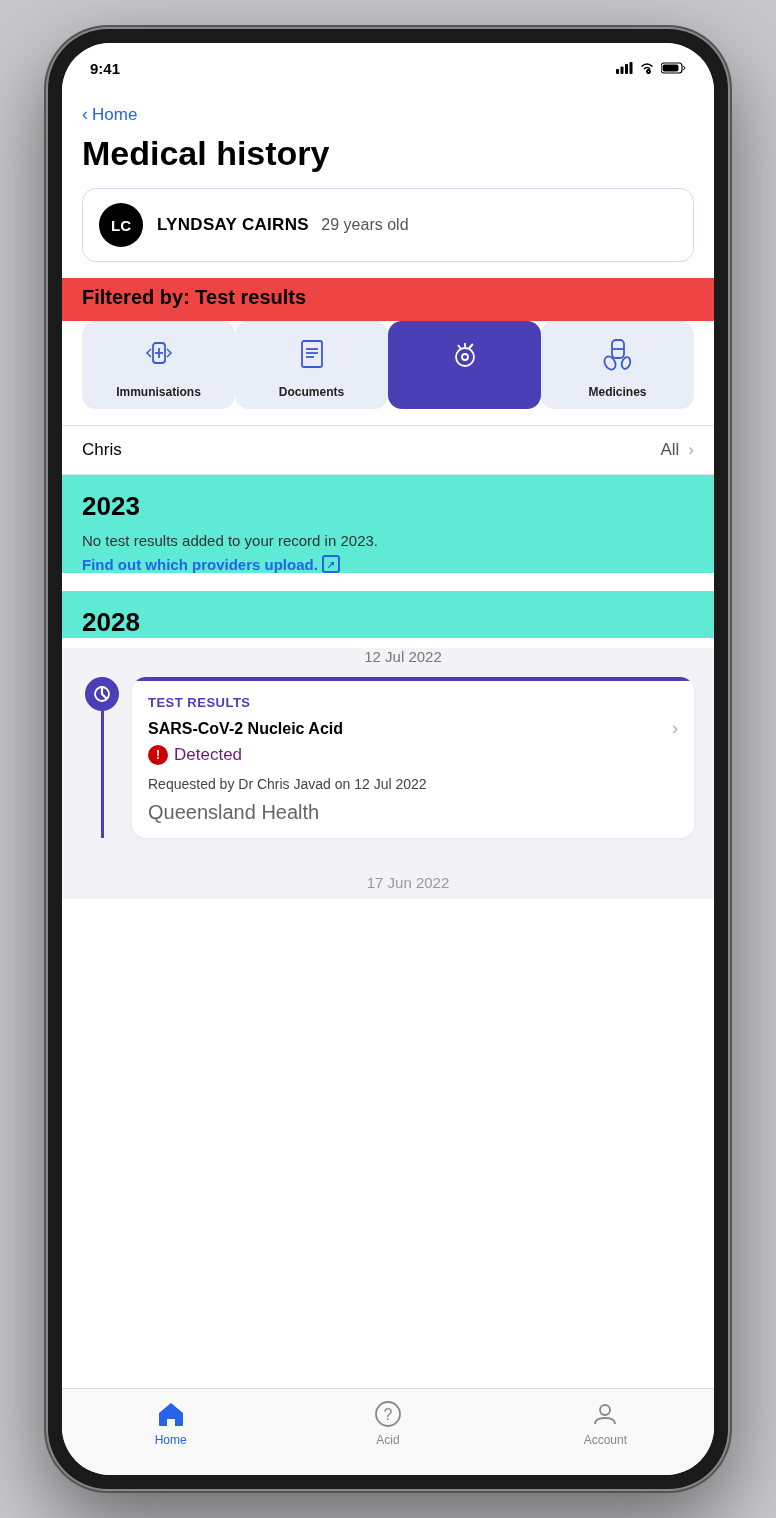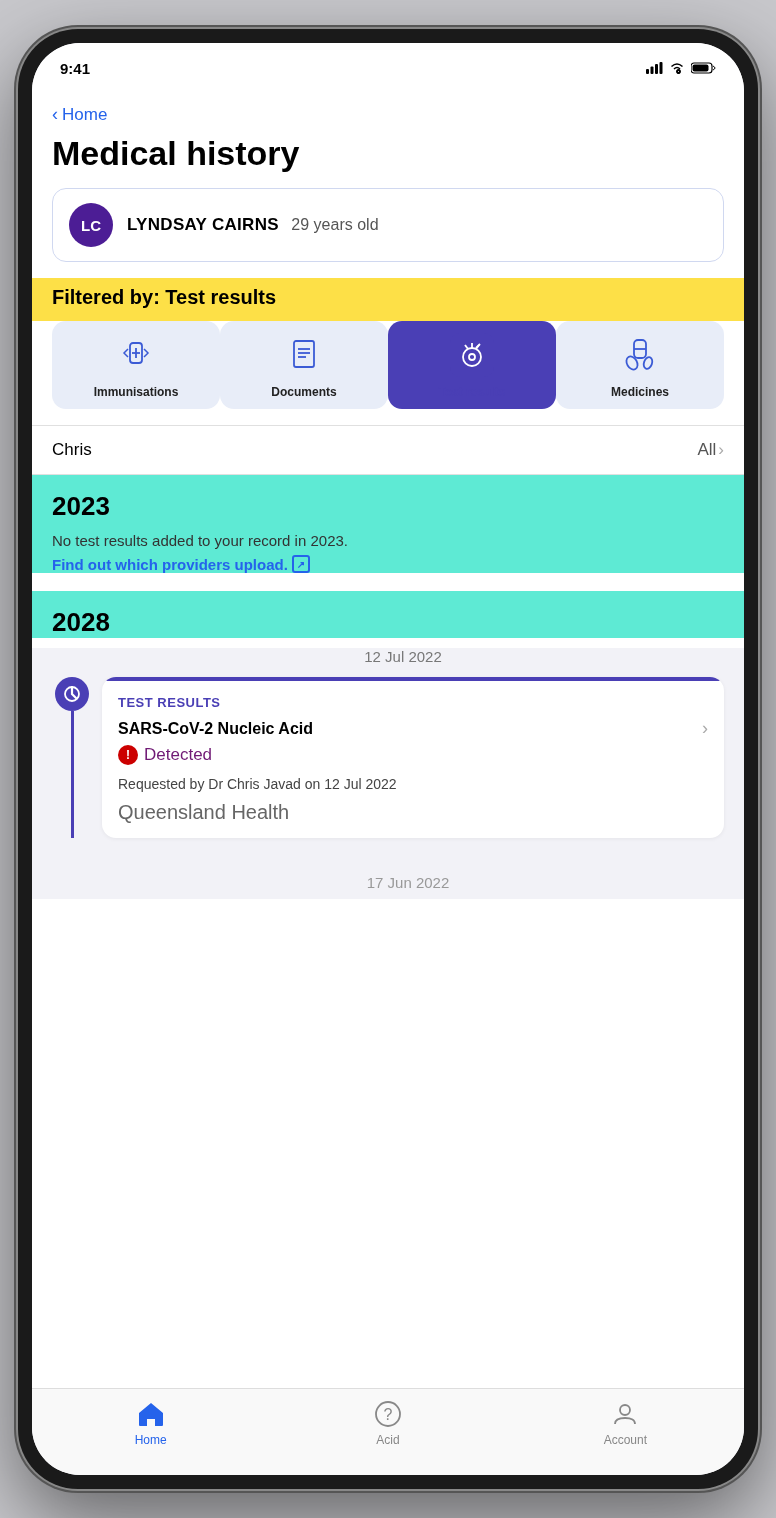--- a/index.html
+++ b/index.html
@@ -7,21 +7,21 @@
     body {
       width: 776px;
       height: 1518px;
       background: #c8c8cc;
       display: flex;
       align-items: center;
       justify-content: center;
       font-family: -apple-system, BlinkMacSystemFont, 'Helvetica Neue', Arial, sans-serif;
     }
     .phone-frame {
-      width: 740px;
+      width: 680px;
       height: 1460px;
       background: #1a1a1a;
       border-radius: 60px;
       padding: 14px;
       box-shadow: 0 0 0 2px #888, 0 0 0 4px #555, 0 30px 80px rgba(0,0,0,0.5);
       position: relative;
     }
     .phone-screen {
       width: 100%;
       height: 100%;
@@ -95,21 +95,21 @@
       border-radius: 14px;
       padding: 14px 16px;
       display: flex;
       align-items: center;
       gap: 14px;
       background: #fff;
     }
     .patient-avatar {
       width: 44px;
       height: 44px;
-      background: #4c1d95;
+      background: #000000;
       border-radius: 50%;
       display: flex;
       align-items: center;
       justify-content: center;
       color: #fff;
       font-size: 15px;
       font-weight: 700;
       flex-shrink: 0;
     }
     .patient-name {
@@ -124,21 +124,21 @@
       color: #555;
       margin-left: 8px;
     }
 
     
     .filter-label {
       padding: 8px 20px 12px;
       font-size: 20px;
       font-weight: 700;
       color: #000;
-      background: #fde047;
+      background: #ef4444;
     }
 
     
     .category-tabs {
       display: flex;
       gap: 0;
       padding: 0 20px 16px;
       background: #fff;
     }
     .cat-tab {
@@ -187,21 +187,21 @@
       padding: 14px 20px;
       background: #fff;
     }
     .year-filter-label {
       font-size: 17px;
       color: #000;
     }
     .year-filter-value {
       display: flex;
       align-items: center;
-      gap: 2px;
+      gap: 9px;
       font-size: 17px;
       color: #555;
     }
     .year-filter-chevron {
       font-size: 17px;
       color: #aaa;
     }
 
     
     .section {

